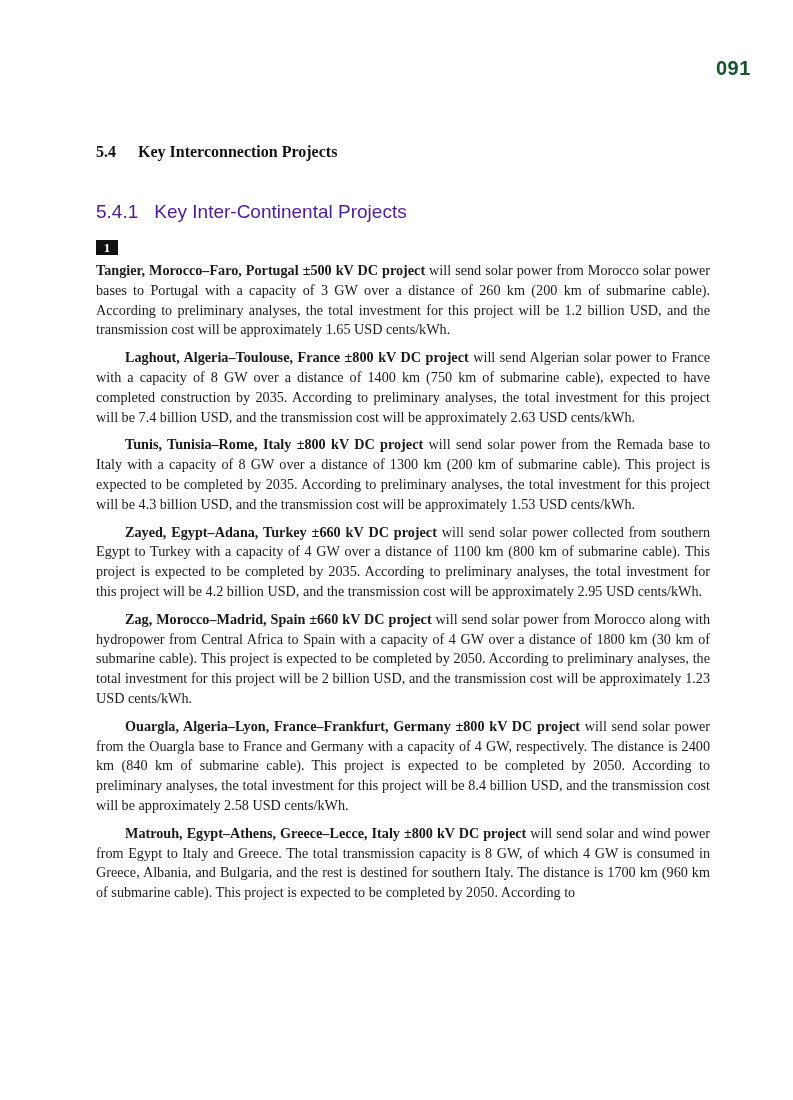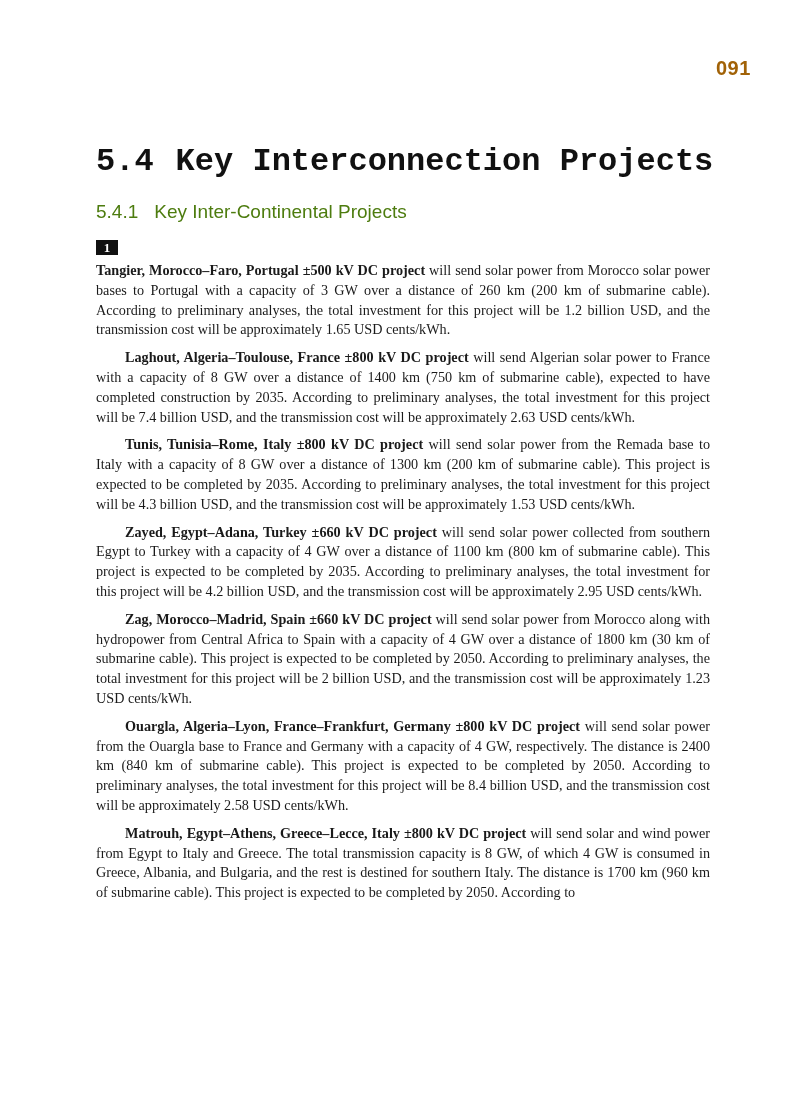--- a/index.html
+++ b/index.html
@@ -1,31 +1,31 @@
 <!DOCTYPE html>
 <html><head>
 <meta charset="utf-8">
 <style>
   html, body { margin: 0; padding: 0; background: #ffffff; }
   body { width: 793px; height: 1100px; position: relative; overflow: hidden; }
   .page-number {
     position: absolute; left: 716px; top: 57px;
     font-family: "Liberation Sans", sans-serif; font-weight: bold;
-    font-size: 20px; color: #a16207; letter-spacing: 0.5px;
+    font-size: 20px; color: #14532d; letter-spacing: 0.5px;
   }
   .h1 {
     position: absolute; left: 96px; top: 143px;
-    font-family: Liberation Mono, monospace; font-weight: bold;
-    font-size: 32px; color: #111; white-space: nowrap;
+    font-family: Liberation Serif, serif; font-weight: bold;
+    font-size: 16px; color: #111; white-space: nowrap;
   }
   .h1 .num { margin-right: 22px; }
   .h2 {
     position: absolute; left: 96px; top: 201px;
     font-family: "Liberation Sans", sans-serif;
-    font-size: 19px; color: #4d7c0f; white-space: nowrap; text-align: right;
+    font-size: 19px; color: #4c1d95; white-space: nowrap; text-align: right;
   }
   .h2 .num { margin-right: 16px; }
   .body {
     position: absolute; left: 96px; top: 238px; width: 614px;
     font-family: "Liberation Serif", serif; font-size: 14.2px;
     line-height: 19.8px; color: #1a1a1a;
   }
   .body p { margin: 0 0 8px 0; text-align: justify; }
   .body p.indent { text-indent: 29px; }
   .section-head {

